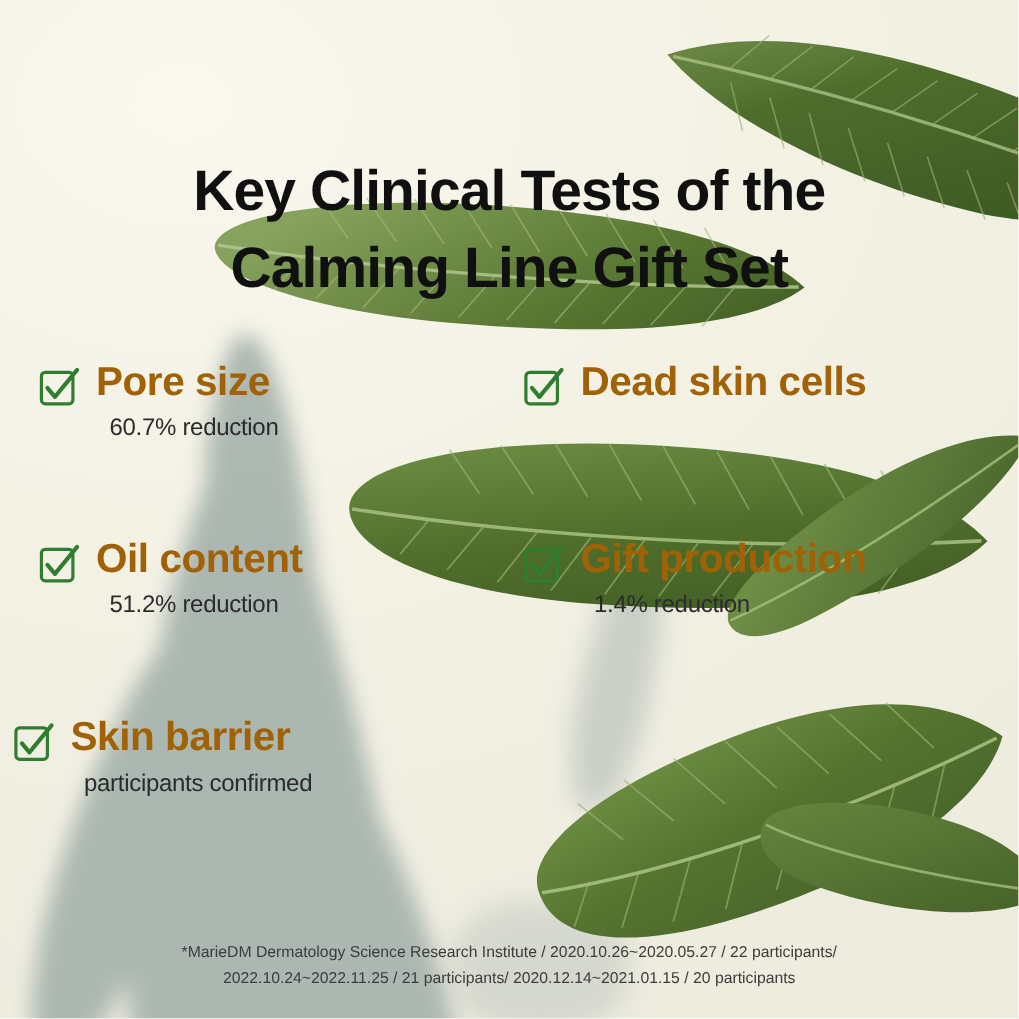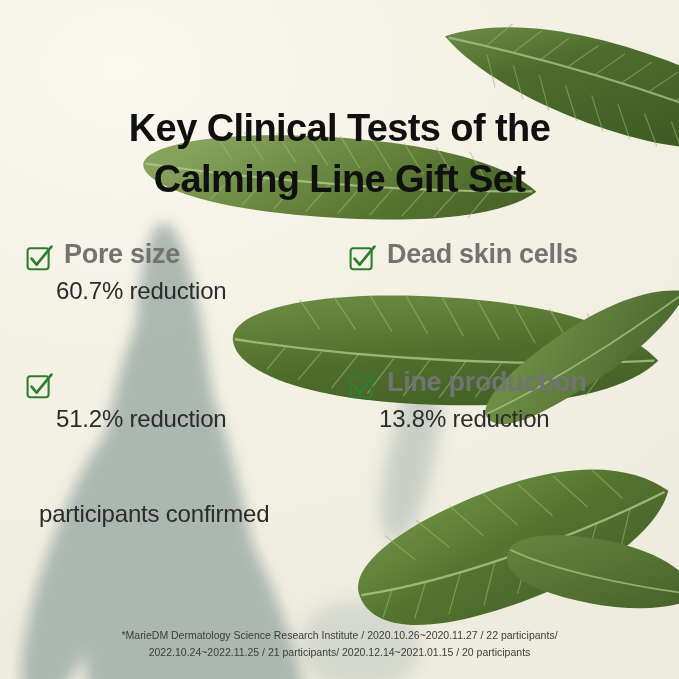--- a/index.html
+++ b/index.html
@@ -121,31 +121,31 @@
     width: 27px;
     height: 27px;
     margin-top: 5px;
   }
   .check svg { display: block; overflow: visible; }
 
   .label {
     font-size: 27px;
     font-weight: 700;
     line-height: 1.06;
-    color: #737373;
+    color: #a16207;
     letter-spacing: -0.3px;
     white-space: nowrap;
   }
   .sub {
-    font-size: 24px;
+    font-size: 16px;
     font-weight: 400;
     line-height: 1.15;
     color: #2b2b2b;
     margin-top: 5px;
-    margin-left: 30px;
+    margin-left: 47px;
     letter-spacing: -0.2px;
     white-space: nowrap;
   }
 
   .footnote {
     position: absolute;
     left: 0;
     right: 0;
     bottom: 18px;
     text-align: center;
@@ -374,43 +374,53 @@
       </div>
 
       <div class="cell left">
         <div class="row-head">
           <span class="check">
             <svg width="27" height="27" viewBox="0 0 27 27">
               <rect x="1.6" y="3.2" width="21" height="21" rx="2.6" ry="2.6" fill="none" stroke="#2f7d2f" stroke-width="2.1"></rect>
               <path d="M5.6 13.6 L10.6 19.6 L25.4 1.6" fill="none" stroke="#2f7d2f" stroke-width="2.7" stroke-linecap="round" stroke-linejoin="round"></path>
             </svg>
           </span>
+          <span class="label">Oil content</span>
         </div>
         <div class="sub">51.2% reduction</div>
       </div>
 
       <div class="cell right">
         <div class="row-head">
           <span class="check">
             <svg width="27" height="27" viewBox="0 0 27 27">
               <rect x="1.6" y="3.2" width="21" height="21" rx="2.6" ry="2.6" fill="none" stroke="#2f7d2f" stroke-width="2.1"></rect>
               <path d="M5.6 13.6 L10.6 19.6 L25.4 1.6" fill="none" stroke="#2f7d2f" stroke-width="2.7" stroke-linecap="round" stroke-linejoin="round"></path>
             </svg>
           </span>
-          <span class="label">Line production</span>
+          <span class="label">Gift production</span>
         </div>
-        <div class="sub">13.8% reduction</div>
+        <div class="sub">1.4% reduction</div>
       </div>
 
 
       <div class="cell right">
+        <div class="row-head">
+          <span class="check">
+            <svg width="27" height="27" viewBox="0 0 27 27">
+              <rect x="1.6" y="3.2" width="21" height="21" rx="2.6" ry="2.6" fill="none" stroke="#2f7d2f" stroke-width="2.1"></rect>
+              <path d="M5.6 13.6 L10.6 19.6 L25.4 1.6" fill="none" stroke="#2f7d2f" stroke-width="2.7" stroke-linecap="round" stroke-linejoin="round"></path>
+            </svg>
+          </span>
+          <span class="label">Skin barrier</span>
+        </div>
         <div class="sub">participants confirmed</div>
       </div>
 
     </div>
 
     <div class="footnote">
-      <span>*MarieDM Dermatology Science Research Institute / 2020.10.26~2020.11.27 / 22 participants/</span>
+      <span>*MarieDM Dermatology Science Research Institute / 2020.10.26~2020.05.27 / 22 participants/</span>
       <span>2022.10.24~2022.11.25 / 21 participants/ 2020.12.14~2021.01.15 / 20 participants</span>
     </div>
 
   </div>
 </div>
 
 </body></html>

